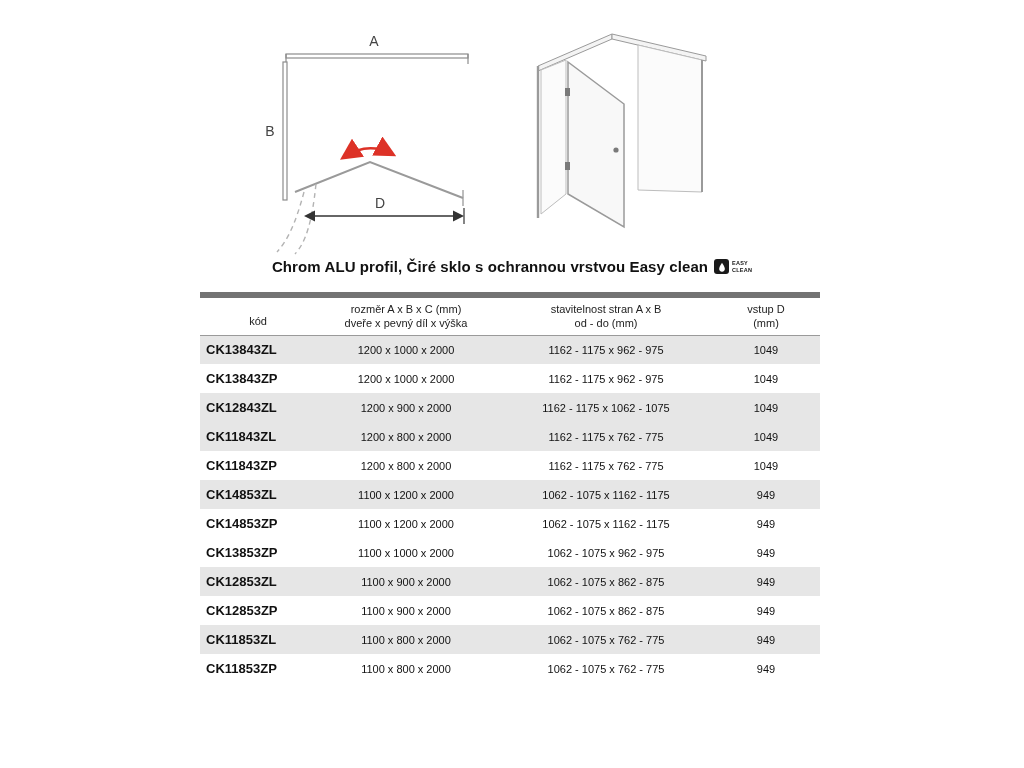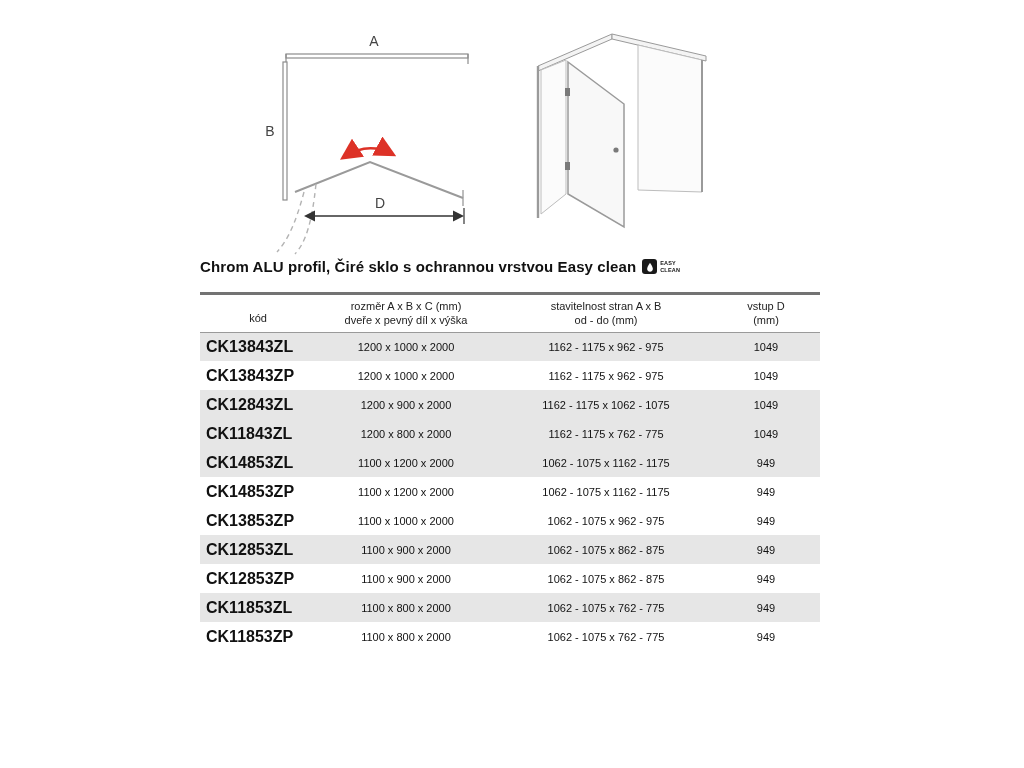--- a/index.html
+++ b/index.html
@@ -7,35 +7,35 @@
   body {
     width:1024px; height:768px;
     font-family:"Liberation Sans", sans-serif;
     color:#111;
   }
   .screen { position:relative; width:1024px; height:768px; background:#fff; overflow:hidden; }
 
   .top-view { position:absolute; left:262px; top:30px; }
   .iso-view { position:absolute; left:530px; top:20px; }
 
-  .title-row { position:absolute; left:200px; top:258px; width:640px; display:flex; align-items:center; gap:6px; }
+  .title-row { position:absolute; left:192px; top:258px; width:640px; display:flex; align-items:center; gap:6px;justify-content:center; }
   .title { font-size:15px; font-weight:bold; color:#111; letter-spacing:0.1px; }
   .badge { display:flex; align-items:center; gap:3px; }
   .badge-box { width:15px; height:15px; background:#1a1a1a; border-radius:3px; display:flex; align-items:center; justify-content:center; }
   .badge-text { font-size:5.5px; line-height:1.15; font-weight:bold; color:#111; letter-spacing:0.2px; }
 
   table.spec { position:absolute; left:200px; top:292px; width:620px; border-collapse:collapse; table-layout:fixed; }
   thead th {
-    border-top:3px solid #737373; border-bottom:1px solid #9a9a9a;
+    border-top:6px solid #737373; border-bottom:1px solid #9a9a9a;
     font-weight:normal; font-size:11px; color:#222;
     padding:4px 2px; line-height:1.3; text-align:center; vertical-align:middle;
   }
   thead th.col-kod { text-align:center; padding-left:6px; vertical-align:bottom; padding-bottom:6px; }
   tbody td { height:29px; font-size:11px; color:#111; text-align:center; vertical-align:middle; }
-  tbody td.col-kod { text-align:left; font-weight:bold; padding-left:6px; font-size:16px; }
+  tbody td.col-kod { text-align:left; font-weight:bold; padding-left:6px; font-size:13px; }
   tr.row-odd  { background:#e6e6e6; }
   tr.row-even { background:#ffffff; }
 
   svg text { font-family:"Liberation Sans", sans-serif; }
 </style>
 </head>
 <body>
 
 <div class="screen">
 
@@ -163,20 +163,26 @@
           <td>1200 x 900 x 2000</td>
           <td>1162 - 1175 x 1062 - 1075</td>
           <td>1049</td>
         </tr>
         <tr class="row-odd">
           <td class="col-kod">CK11843ZL</td>
           <td>1200 x 800 x 2000</td>
           <td>1162 - 1175 x 762 - 775</td>
           <td>1049</td>
         </tr>
+        <tr class="row-even">
+          <td class="col-kod">CK11843ZP</td>
+          <td>1200 x 800 x 2000</td>
+          <td>1162 - 1175 x 762 - 775</td>
+          <td>1049</td>
+        </tr>
         <tr class="row-odd">
           <td class="col-kod">CK14853ZL</td>
           <td>1100 x 1200 x 2000</td>
           <td>1062 - 1075 x 1162 - 1175</td>
           <td>949</td>
         </tr>
         <tr class="row-even">
           <td class="col-kod">CK14853ZP</td>
           <td>1100 x 1200 x 2000</td>
           <td>1062 - 1075 x 1162 - 1175</td>

